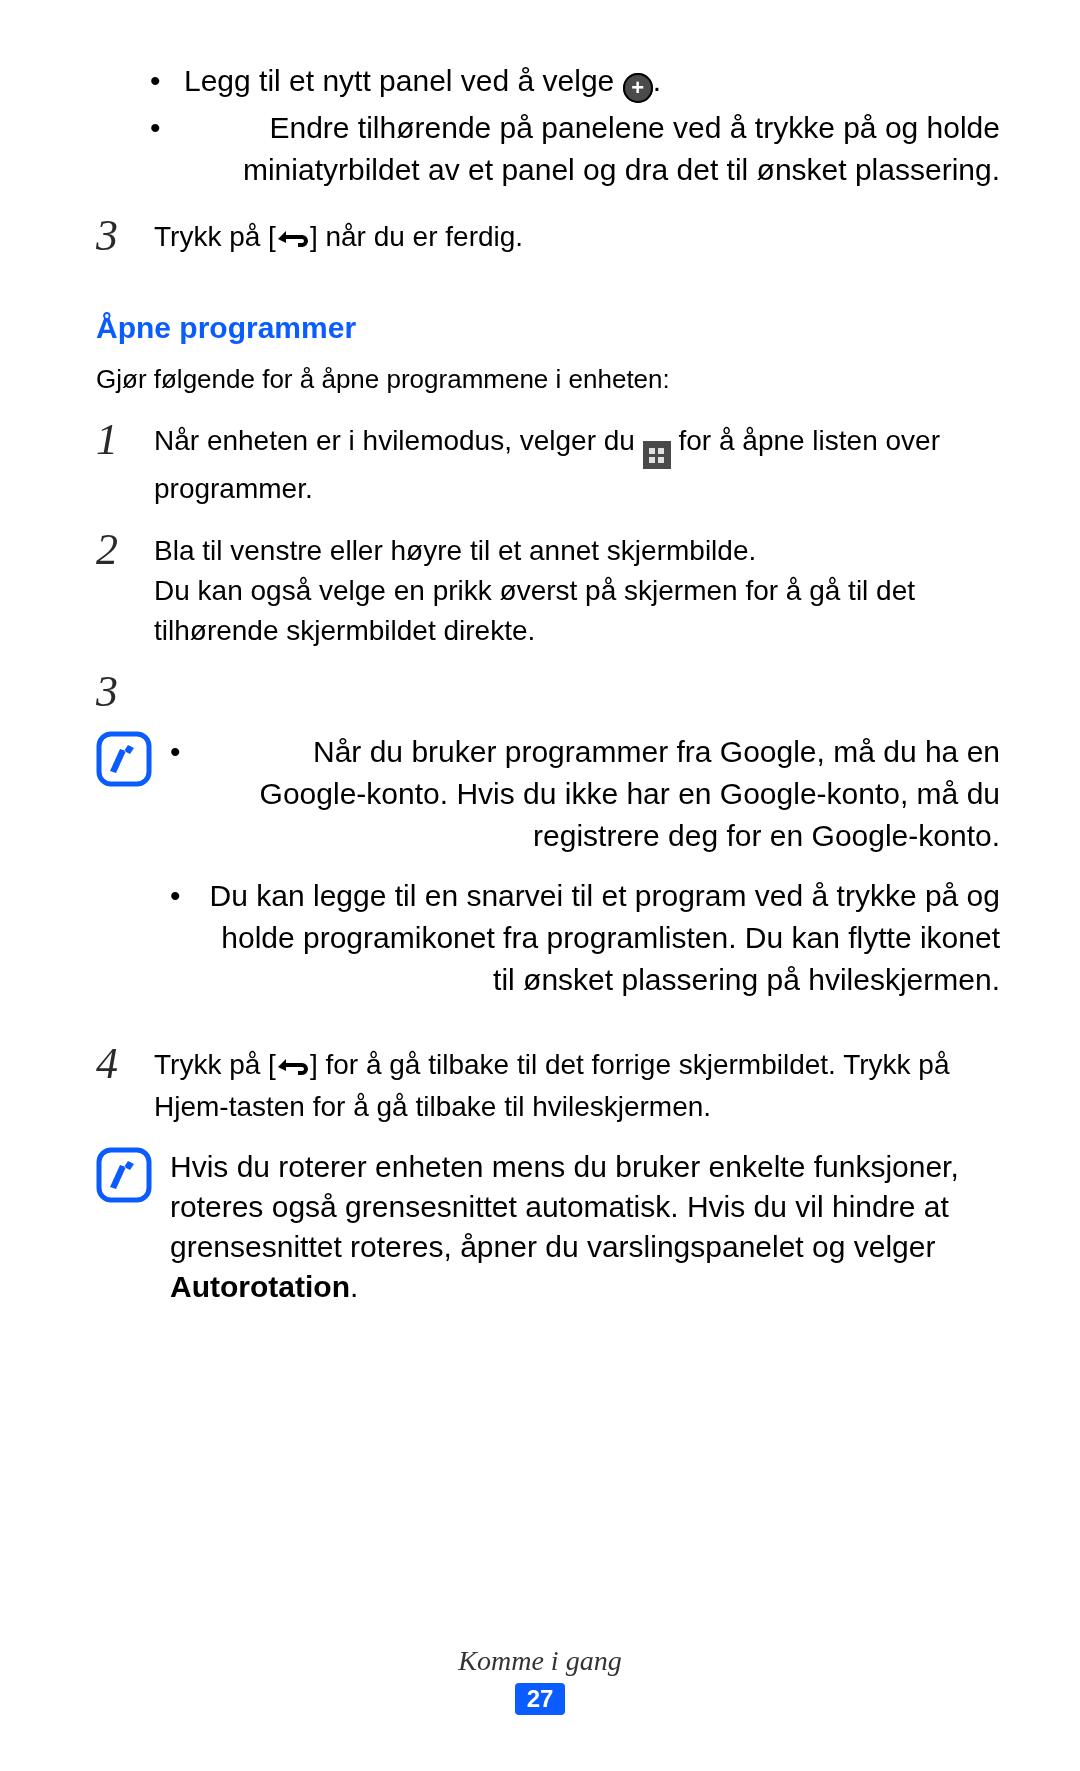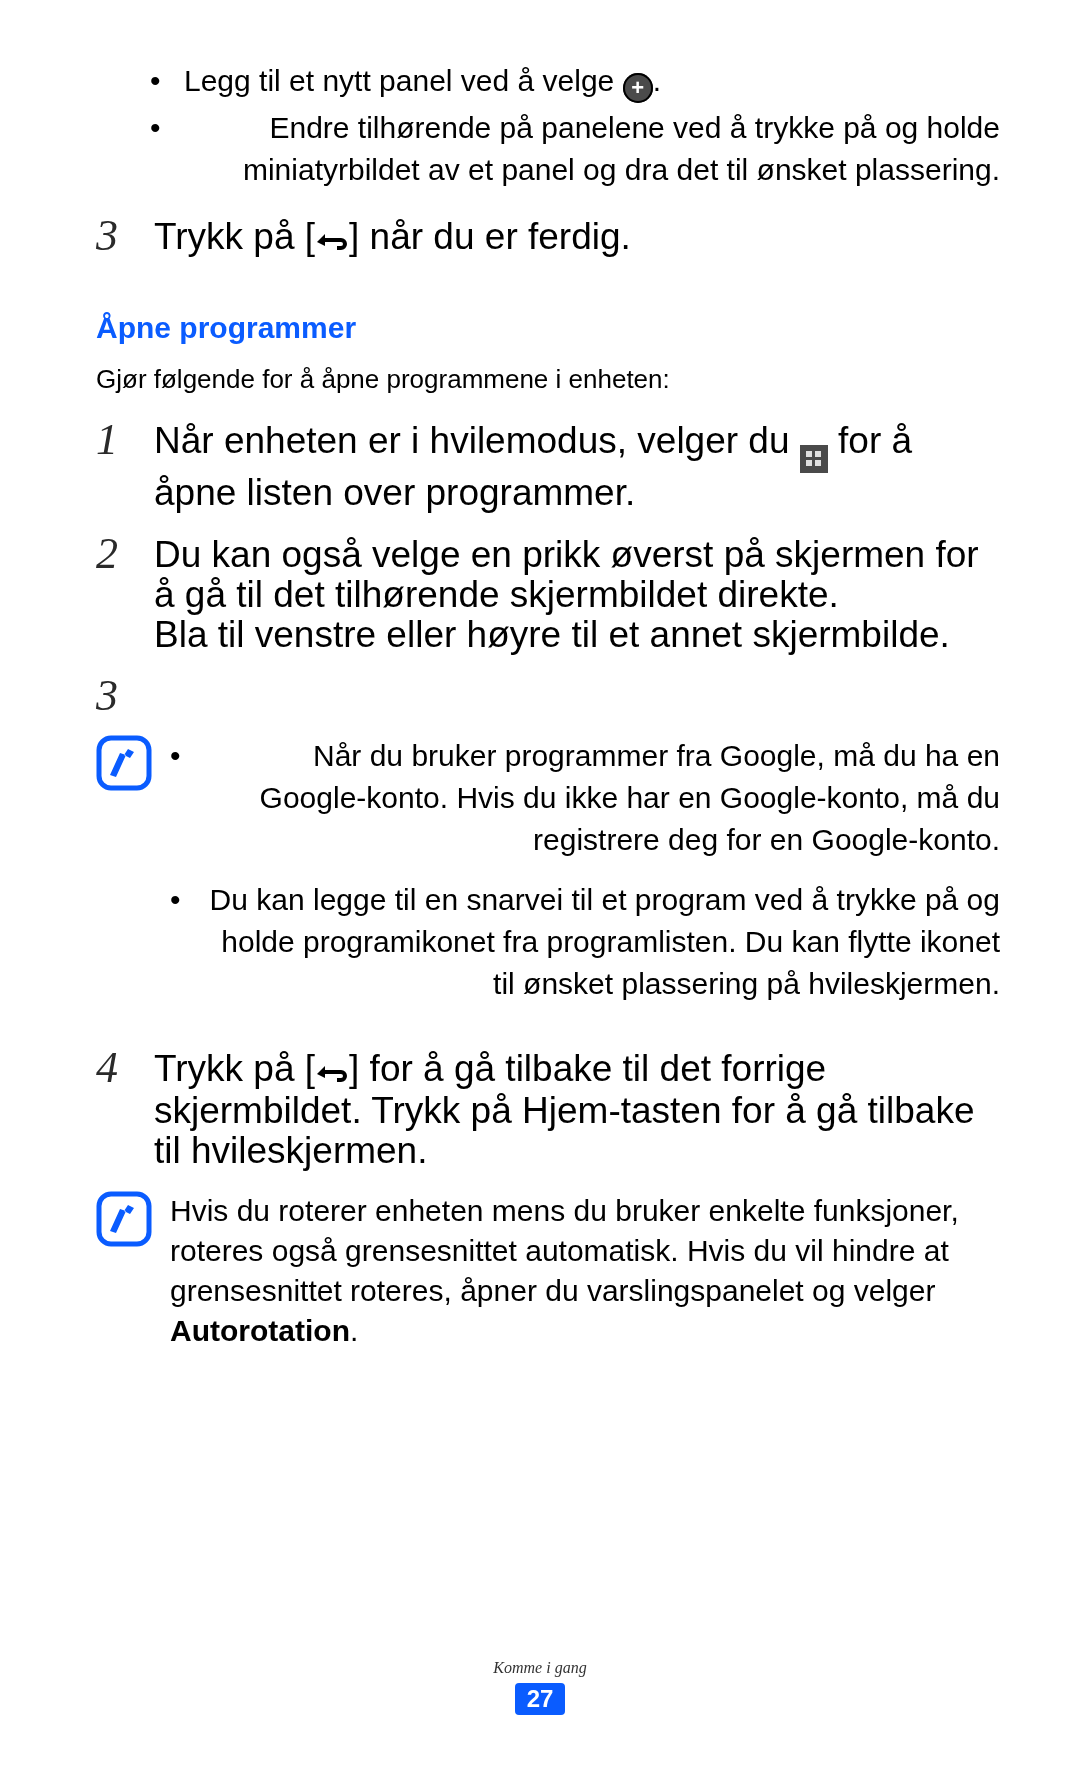--- a/index.html
+++ b/index.html
@@ -54,21 +54,21 @@
   .num {
     flex: 0 0 auto;
     width: 58px;
     font-family: Georgia, "Times New Roman", serif;
     font-style: italic;
     font-size: 44px;
     line-height: 38px;
     color: #2a2a2a;
   }
   .num-body {
-    font-size: 37px;
+    font-size: 28px;
     line-height: 40px;
   }
   .back-icon {
     display: inline-block;
     vertical-align: middle;
   }
   .grid-icon {
     display: inline-flex;
     width: 28px;
     height: 28px;
@@ -123,21 +123,21 @@
   }
   .footer {
     position: absolute;
     left: 0;
     right: 0;
     bottom: 56px;
     text-align: center;
   }
   .footer-text {
     font-style: italic;
-    font-size: 16px;
+    font-size: 28px;
     color: #333;
     font-family: Georgia, "Times New Roman", serif;
     margin-bottom: 6px;
   }
   .page-badge {
     display: inline-block;
     background: #0a5cff;
     color: #fff;
     font-size: 24px;
     font-weight: 700;
@@ -185,22 +185,22 @@
             <span></span>
             <span></span>
           </span>
         </span><span> for å åpne listen over programmer.</span>
     </div>
   </div>
 
   <div class="num-step tight">
     <div class="num">2</div>
     <div class="num-body">
+      <div>Bla til venstre eller høyre til et annet skjermbilde.</div>
       <div>Du kan også velge en prikk øverst på skjermen for å gå til det tilhørende skjermbildet direkte.</div>
-      <div>Bla til venstre eller høyre til et annet skjermbilde.</div>
     </div>
   </div>
 
   <div class="num-step tight">
     <div class="num">3</div>
   </div>
 
   <div class="note-block">
     <div class="note-icon">
       <svg class="note-svg" viewBox="0 0 56 56">

